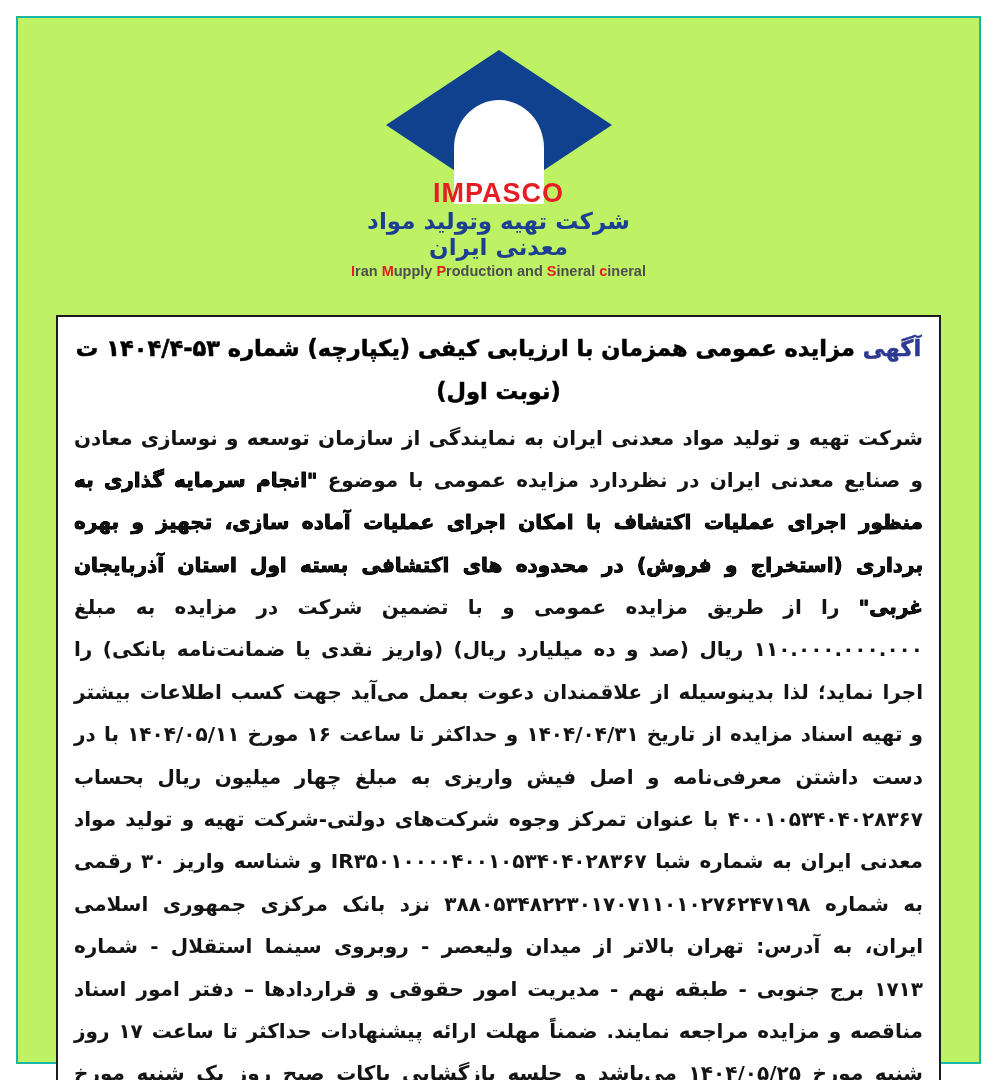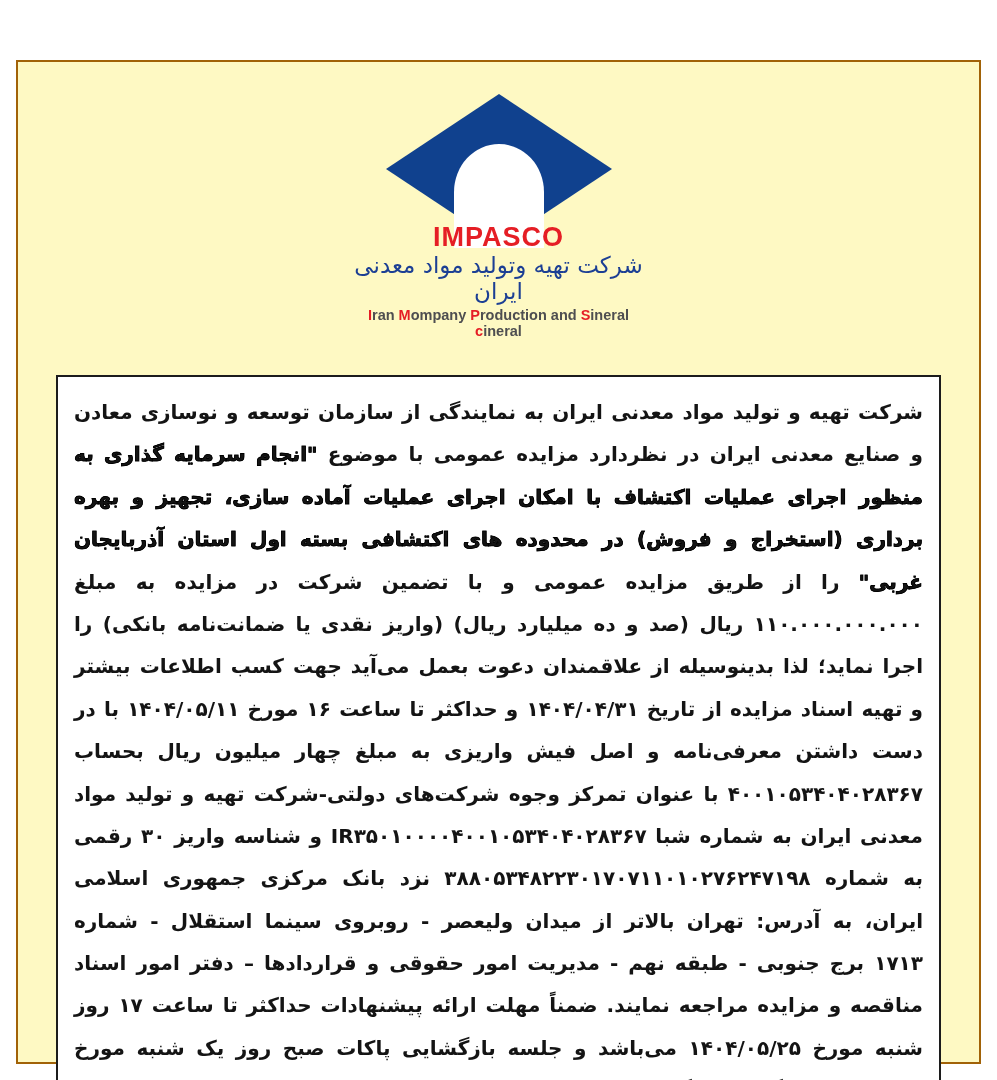--- a/index.html
+++ b/index.html
@@ -1,28 +1,28 @@
 <!DOCTYPE html>
 <html lang="fa"><head>
 <meta charset="utf-8">
 <style>
   html,body{margin:0;padding:0;background:#fff;}
   .page{position:relative;width:997px;height:1080px;background:#ffffff;
         font-family:"DejaVu Sans","Liberation Sans",sans-serif;overflow:hidden;}
   .page-frame{position:absolute;top:16px;left:16px;right:16px;bottom:16px;
-        border:2px solid #a16207;background:#fef9c3;box-sizing:border-box;margin-top:44px;}
+        border:2px solid #14b8a6;background:#bef264;box-sizing:border-box;}
 
   
   .logo-block{width:300px;margin:30px auto 0 auto;position:relative;text-align:center;}
   .logo-art{position:relative;width:232px;height:157px;margin:0 auto;}
   .logo-art svg{display:block;}
   .impasco-wordmark{position:absolute;top:130px;left:0;right:0;text-align:center;
         font-weight:bold;font-size:27px;letter-spacing:1px;color:#e51e25;
         font-family:"Liberation Sans","DejaVu Sans",sans-serif;}
-  .persian-name{margin-top:3px;color:#1c3f94;font-weight:normal;font-size:23px;direction:rtl;}
+  .persian-name{margin-top:3px;color:#1c3f94;font-weight:bold;font-size:23px;direction:rtl;}
   .english-name{margin-top:3px;font-weight:bold;font-size:14.5px;color:#4e4e50;
         font-family:"Liberation Sans","DejaVu Sans",sans-serif;letter-spacing:0;}
   .english-name .red{color:#e51e25;}
 
   
   .notice-box{margin:36px 38px 0 38px;border:2px solid #1c1c1c;background:#fff;
         padding:10px 14px 16px 14px;direction:rtl;box-sizing:border-box;}
   .notice-title{text-align:center;font-size:22.5px;font-weight:bold;color:#000;
         line-height:1.9;-webkit-text-stroke:0.5px #000;}
   .notice-title .lead{color:#2e3a92;-webkit-text-stroke:0.5px #2e3a92;}
@@ -39,21 +39,22 @@
 
     <div class="logo-block">
       <div class="logo-art">
         <svg width="232" height="157" viewBox="0 0 232 157">
           <polygon points="116,2 229,77 116,152 3,77" fill="#10418e"></polygon>
           <path d="M71,156 L71,100 A45,48 0 0 1 161,100 L161,156 Z" fill="#ffffff"></path>
         </svg>
         <div class="impasco-wordmark">IMPASCO</div>
       </div>
       <div class="persian-name">شرکت تهیه وتولید مواد معدنی ایران</div>
-      <div class="english-name"><span class="red">I</span><span>ran </span><span class="red">M</span><span>ompany </span><span class="red">P</span><span>roduction </span><span>and </span><span class="red">S</span><span>ineral </span><span class="red">c</span><span>ineral</span></div>
+      <div class="english-name"><span class="red">I</span><span>ran </span><span class="red">M</span><span>upply </span><span class="red">P</span><span>roduction </span><span>and </span><span class="red">S</span><span>ineral </span><span class="red">c</span><span>ineral</span></div>
     </div>
 
     <div class="notice-box">
+      <div class="notice-title"><span class="lead">آگهی</span><span> مزایده عمومی همزمان با ارزیابی کیفی (یکپارچه) شماره ۵۳-۱۴۰۴/۴ ت (نوبت اول)</span></div>
       <p class="notice-body"><span>شرکت تهیه و تولید مواد معدنی ایران به نمایندگی از سازمان توسعه و نوسازی معادن و صنایع معدنی ایران در نظردارد مزایده عمومی با موضوع </span><span class="heavy">"انجام سرمایه گذاری به منظور اجرای عملیات اکتشاف با امکان اجرای عملیات آماده سازی، تجهیز و بهره برداری (استخراج و فروش) در محدوده های اکتشافی بسته اول استان آذربایجان غربی"</span><span> را از طریق مزایده عمومی و با تضمین شرکت در مزایده به مبلغ ۱۱۰.۰۰۰.۰۰۰.۰۰۰ ریال (صد و ده میلیارد ریال) (واریز نقدی یا ضمانت‌نامه بانکی) را اجرا نماید؛ لذا بدینوسیله از علاقمندان دعوت بعمل می‌آید جهت کسب اطلاعات بیشتر و تهیه اسناد مزایده از تاریخ ۱۴۰۴/۰۴/۳۱ و حداکثر تا ساعت ۱۶ مورخ ۱۴۰۴/۰۵/۱۱ با در دست داشتن معرفی‌نامه و اصل فیش واریزی به مبلغ چهار میلیون ریال بحساب ۴۰۰۱۰۵۳۴۰۴۰۲۸۳۶۷ با عنوان تمرکز وجوه شرکت‌های دولتی-شرکت تهیه و تولید مواد معدنی ایران به شماره شبا IR۳۵۰۱۰۰۰۰۴۰۰۱۰۵۳۴۰۴۰۲۸۳۶۷ و شناسه واریز ۳۰ رقمی به شماره ۳۸۸۰۵۳۴۸۲۲۳۰۱۷۰۷۱۱۰۱۰۲۷۶۲۴۷۱۹۸ نزد بانک مرکزی جمهوری اسلامی ایران، به آدرس: تهران بالاتر از میدان ولیعصر - روبروی سینما استقلال - شماره ۱۷۱۳ برج جنوبی - طبقه نهم - مدیریت امور حقوقی و قراردادها – دفتر امور اسناد مناقصه و مزایده مراجعه نمایند. ضمناً مهلت ارائه پیشنهادات حداکثر تا ساعت ۱۷ روز شنبه مورخ ۱۴۰۴/۰۵/۲۵ می‌باشد و جلسه بازگشایی پاکات صبح روز یک شنبه مورخ ۱۴۰۴/۰۵/۲۶ برگزار می گردد.</span></p>
     </div>
 
   </div>
 </div>
 
 </body></html>

